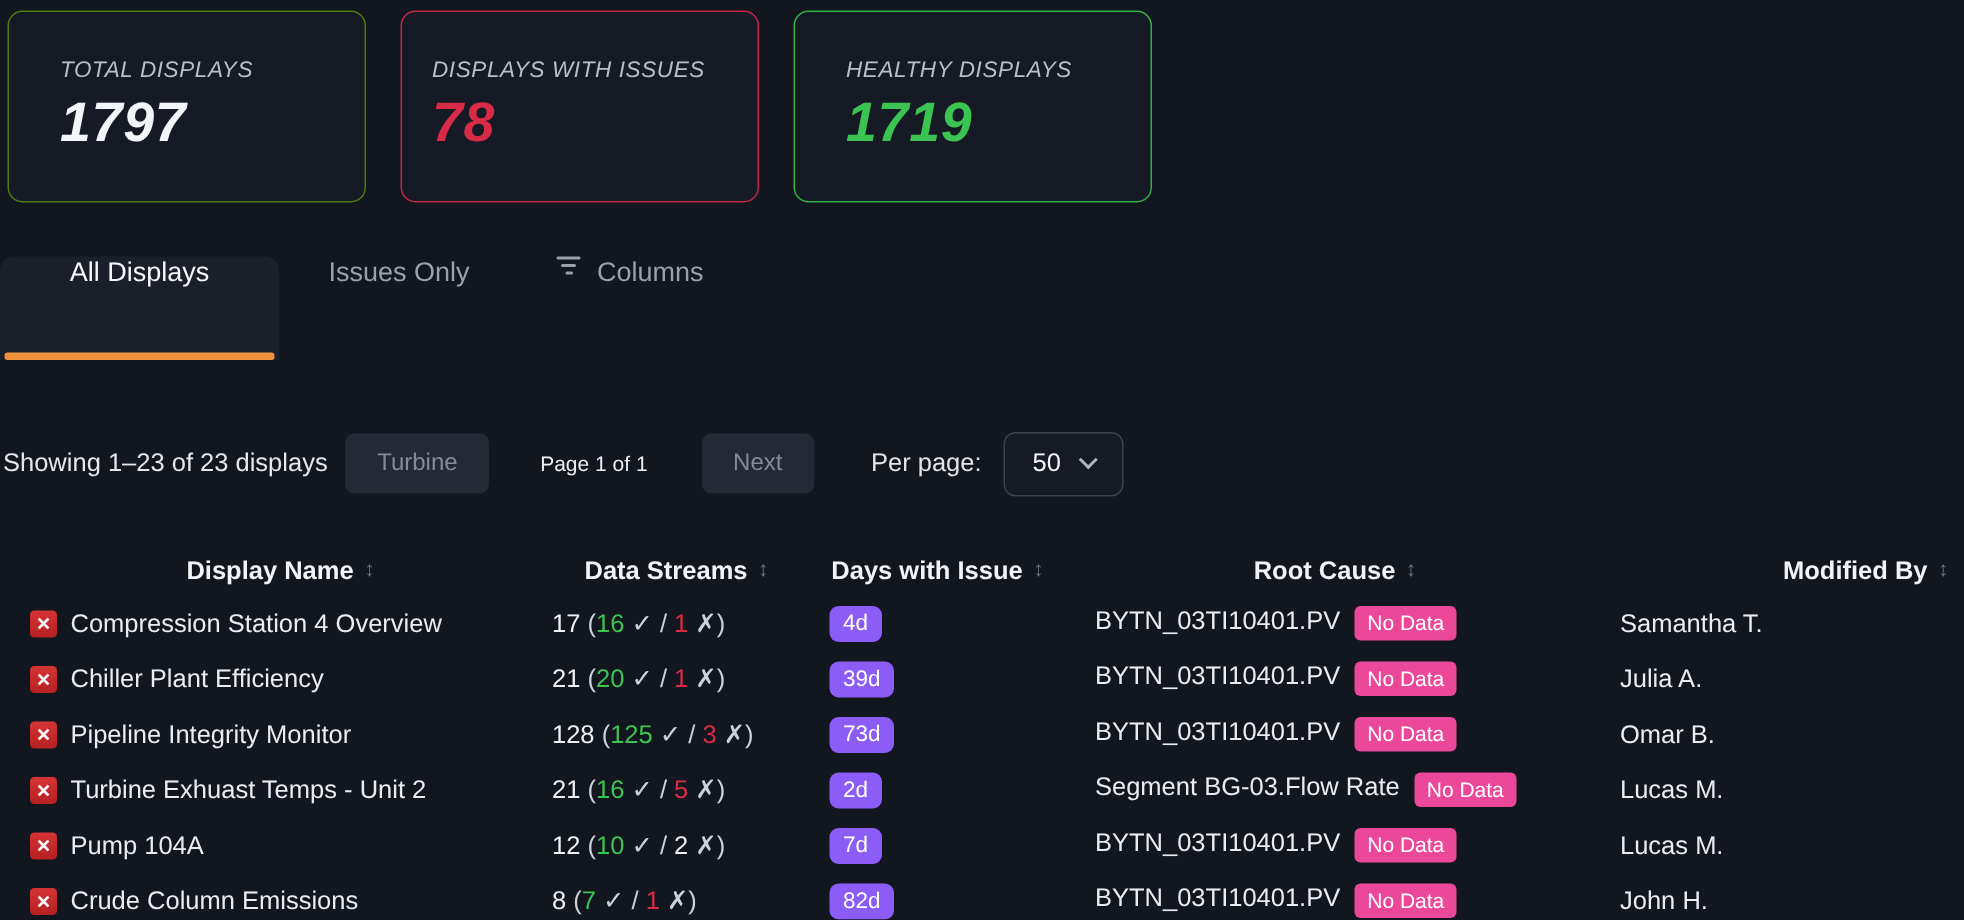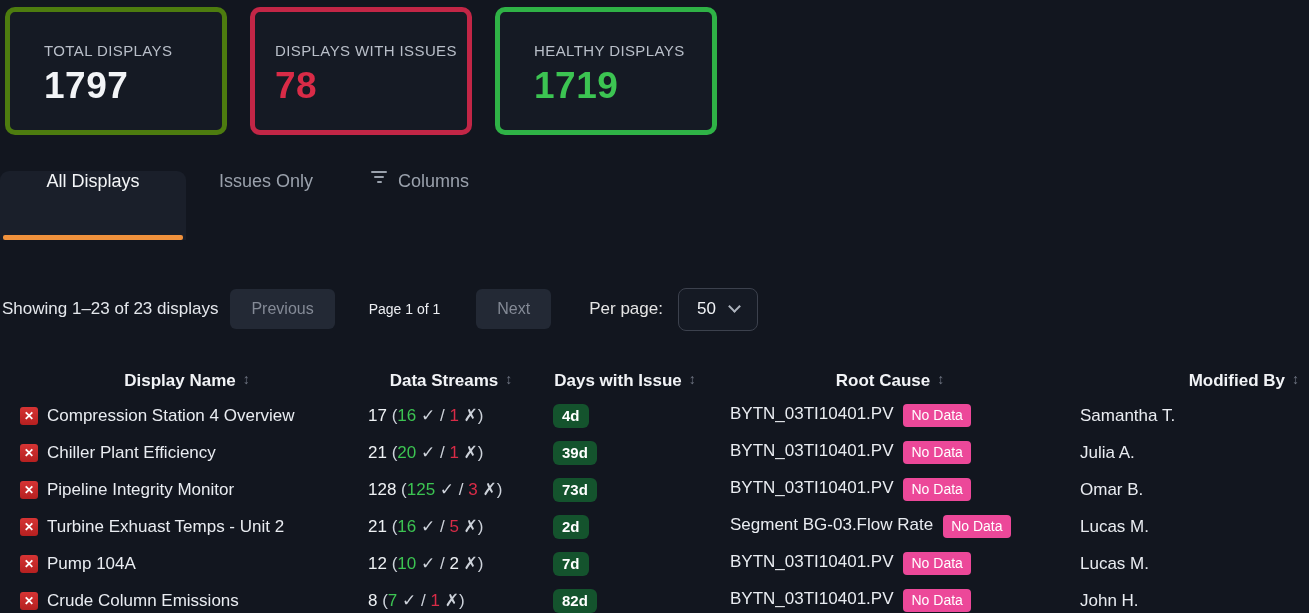--- a/index.html
+++ b/index.html
@@ -6,25 +6,26 @@
   html,body { width:1309px; height:613px; overflow:hidden; }
   body {
     background:#12161f;
     font-family:"Liberation Sans", sans-serif;
     color:#e9ecf1;
   }
 
   
   .cards { display:flex; gap:23px; padding:7px 0 0 5px; }
   .card {
-    width:222px; height:128px;
-    border:5px solid #4d7c0f;
+    width:239px; height:128px;
+    border:1px solid #4d7c0f;
     border-radius:10px;
     padding:30px 0 0 34px;
     background:#151a24;
+    font-style:italic;
   }
   .card.issues  { border-color:#c22646;padding-left:20px; }
   .card.healthy { border-color:#2fb246; }
   .card-label { font-size:15px; color:#b9bfc9; letter-spacing:.4px; }
   .card-value { font-size:37px; font-weight:bold; color:#f2f4f7; margin-top:6px; letter-spacing:.5px;}
   .card.issues  .card-value { color:#d92b47; }
   .card.healthy .card-value { color:#3cc452; }
 
   
   .tabs { display:flex; align-items:stretch; margin-top:36px; height:69px; }
@@ -90,22 +91,22 @@
     color:#fff; font-size:12px; font-weight:bold;
     display:flex; align-items:center; justify-content:center; line-height:1;
   }
   .cell-streams { padding-left:18px; white-space:nowrap; color:#eef1f4; }
   .cell-streams .ok  { color:#3cc452; }
   .cell-streams .bad { color:#d92b47; }
   .cell-streams .bad.muted { color:#eef1f4; }
   .cell-streams .glyph { color:#cdd2da; }
   .cell-days { padding-left:25px; }
   .day-badge {
-    display:inline-block; background:#14532d; color:#fff;
-    font-size:15px; font-weight:bold; border-radius:6px;
+    display:inline-block; background:#8b5cf6; color:#fff;
+    font-size:15px; font-weight:normal; border-radius:6px;
     padding:3px 9px; line-height:1.2;
   }
   .cell-root { padding-left:32px; display:flex; align-items:flex-start; gap:10px; white-space:nowrap; }
   .nodata-badge {
     display:inline-block; background:#ec4899; color:#fff;
     font-size:14px; border-radius:4px; padding:4px 8px; line-height:1.1;
   }
   .cell-modified { padding-left:22px; white-space:nowrap; }
 </style>
 </head>
@@ -138,21 +139,21 @@
         <i></i>
         <i></i>
         <i></i>
       </span>
     <span>Columns</span>
   </div>
 </div>
 
 <div class="pager">
   <span class="pager-showing">Showing 1–23 of 23 displays</span>
-  <button class="pager-btn">Previous</button>
+  <button class="pager-btn">Turbine</button>
   <span class="pager-page">Page 1 of 1</span>
   <button class="pager-btn pager-next">Next</button>
   <span class="per-page-label">Per page:</span>
   <div class="per-page-select">
     <span>50</span>
     <span class="chevron"></span>
   </div>
 </div>
 
 <div class="tbl">

